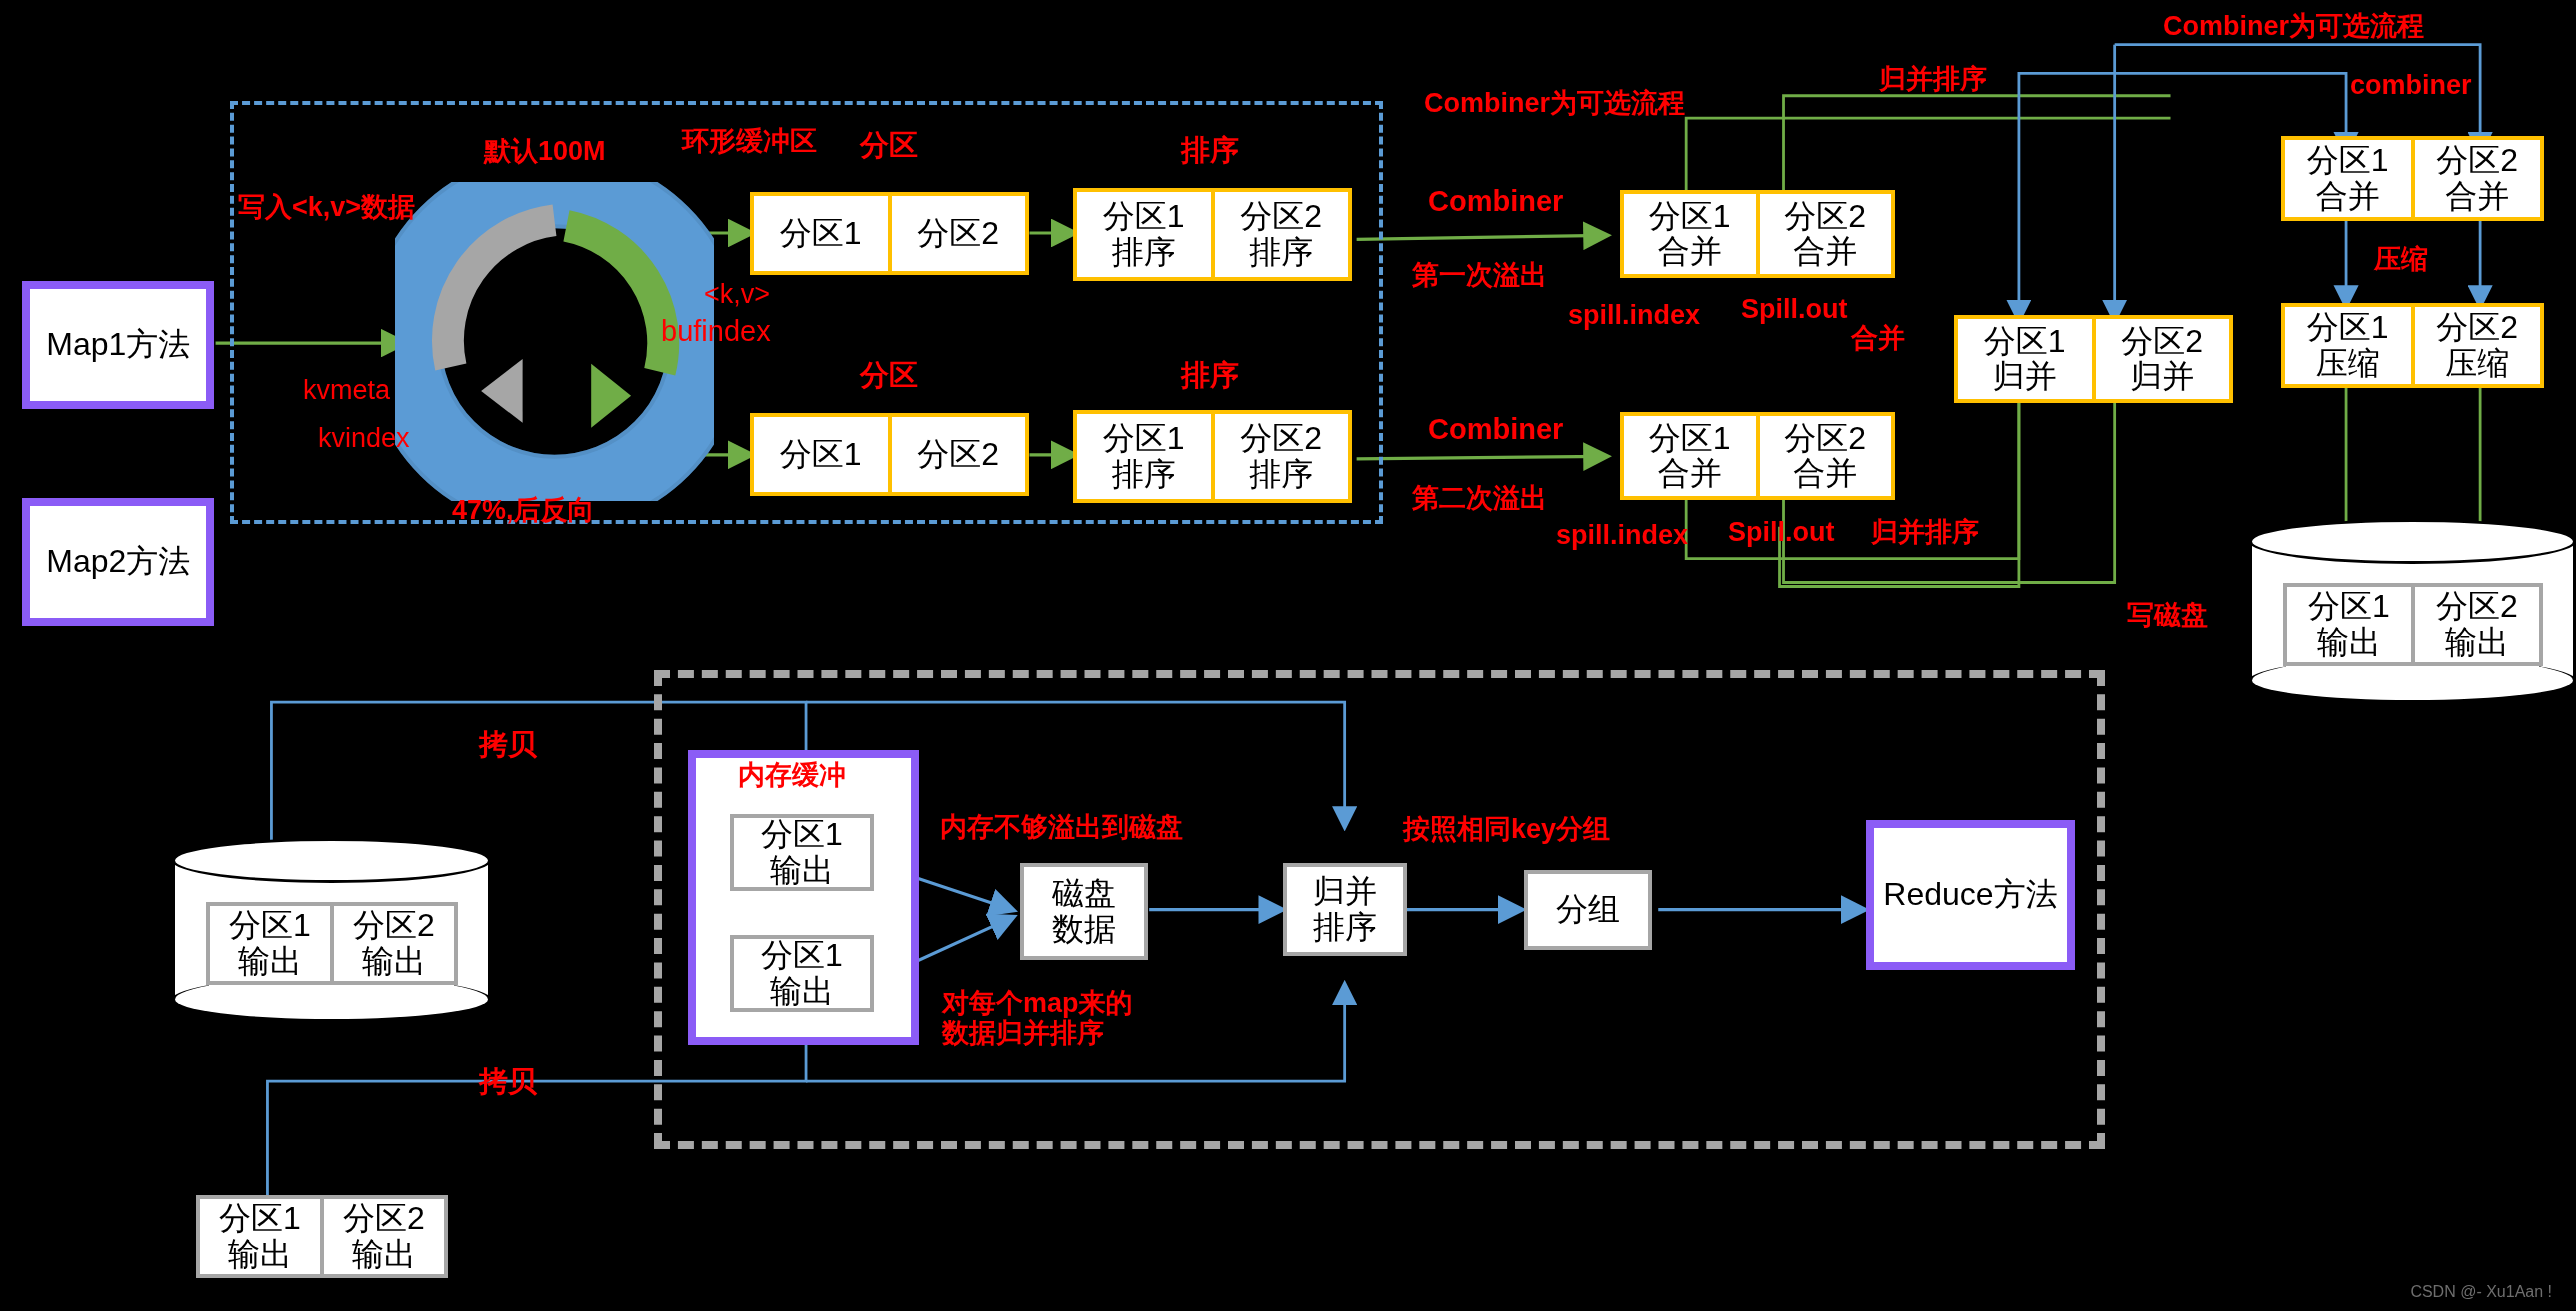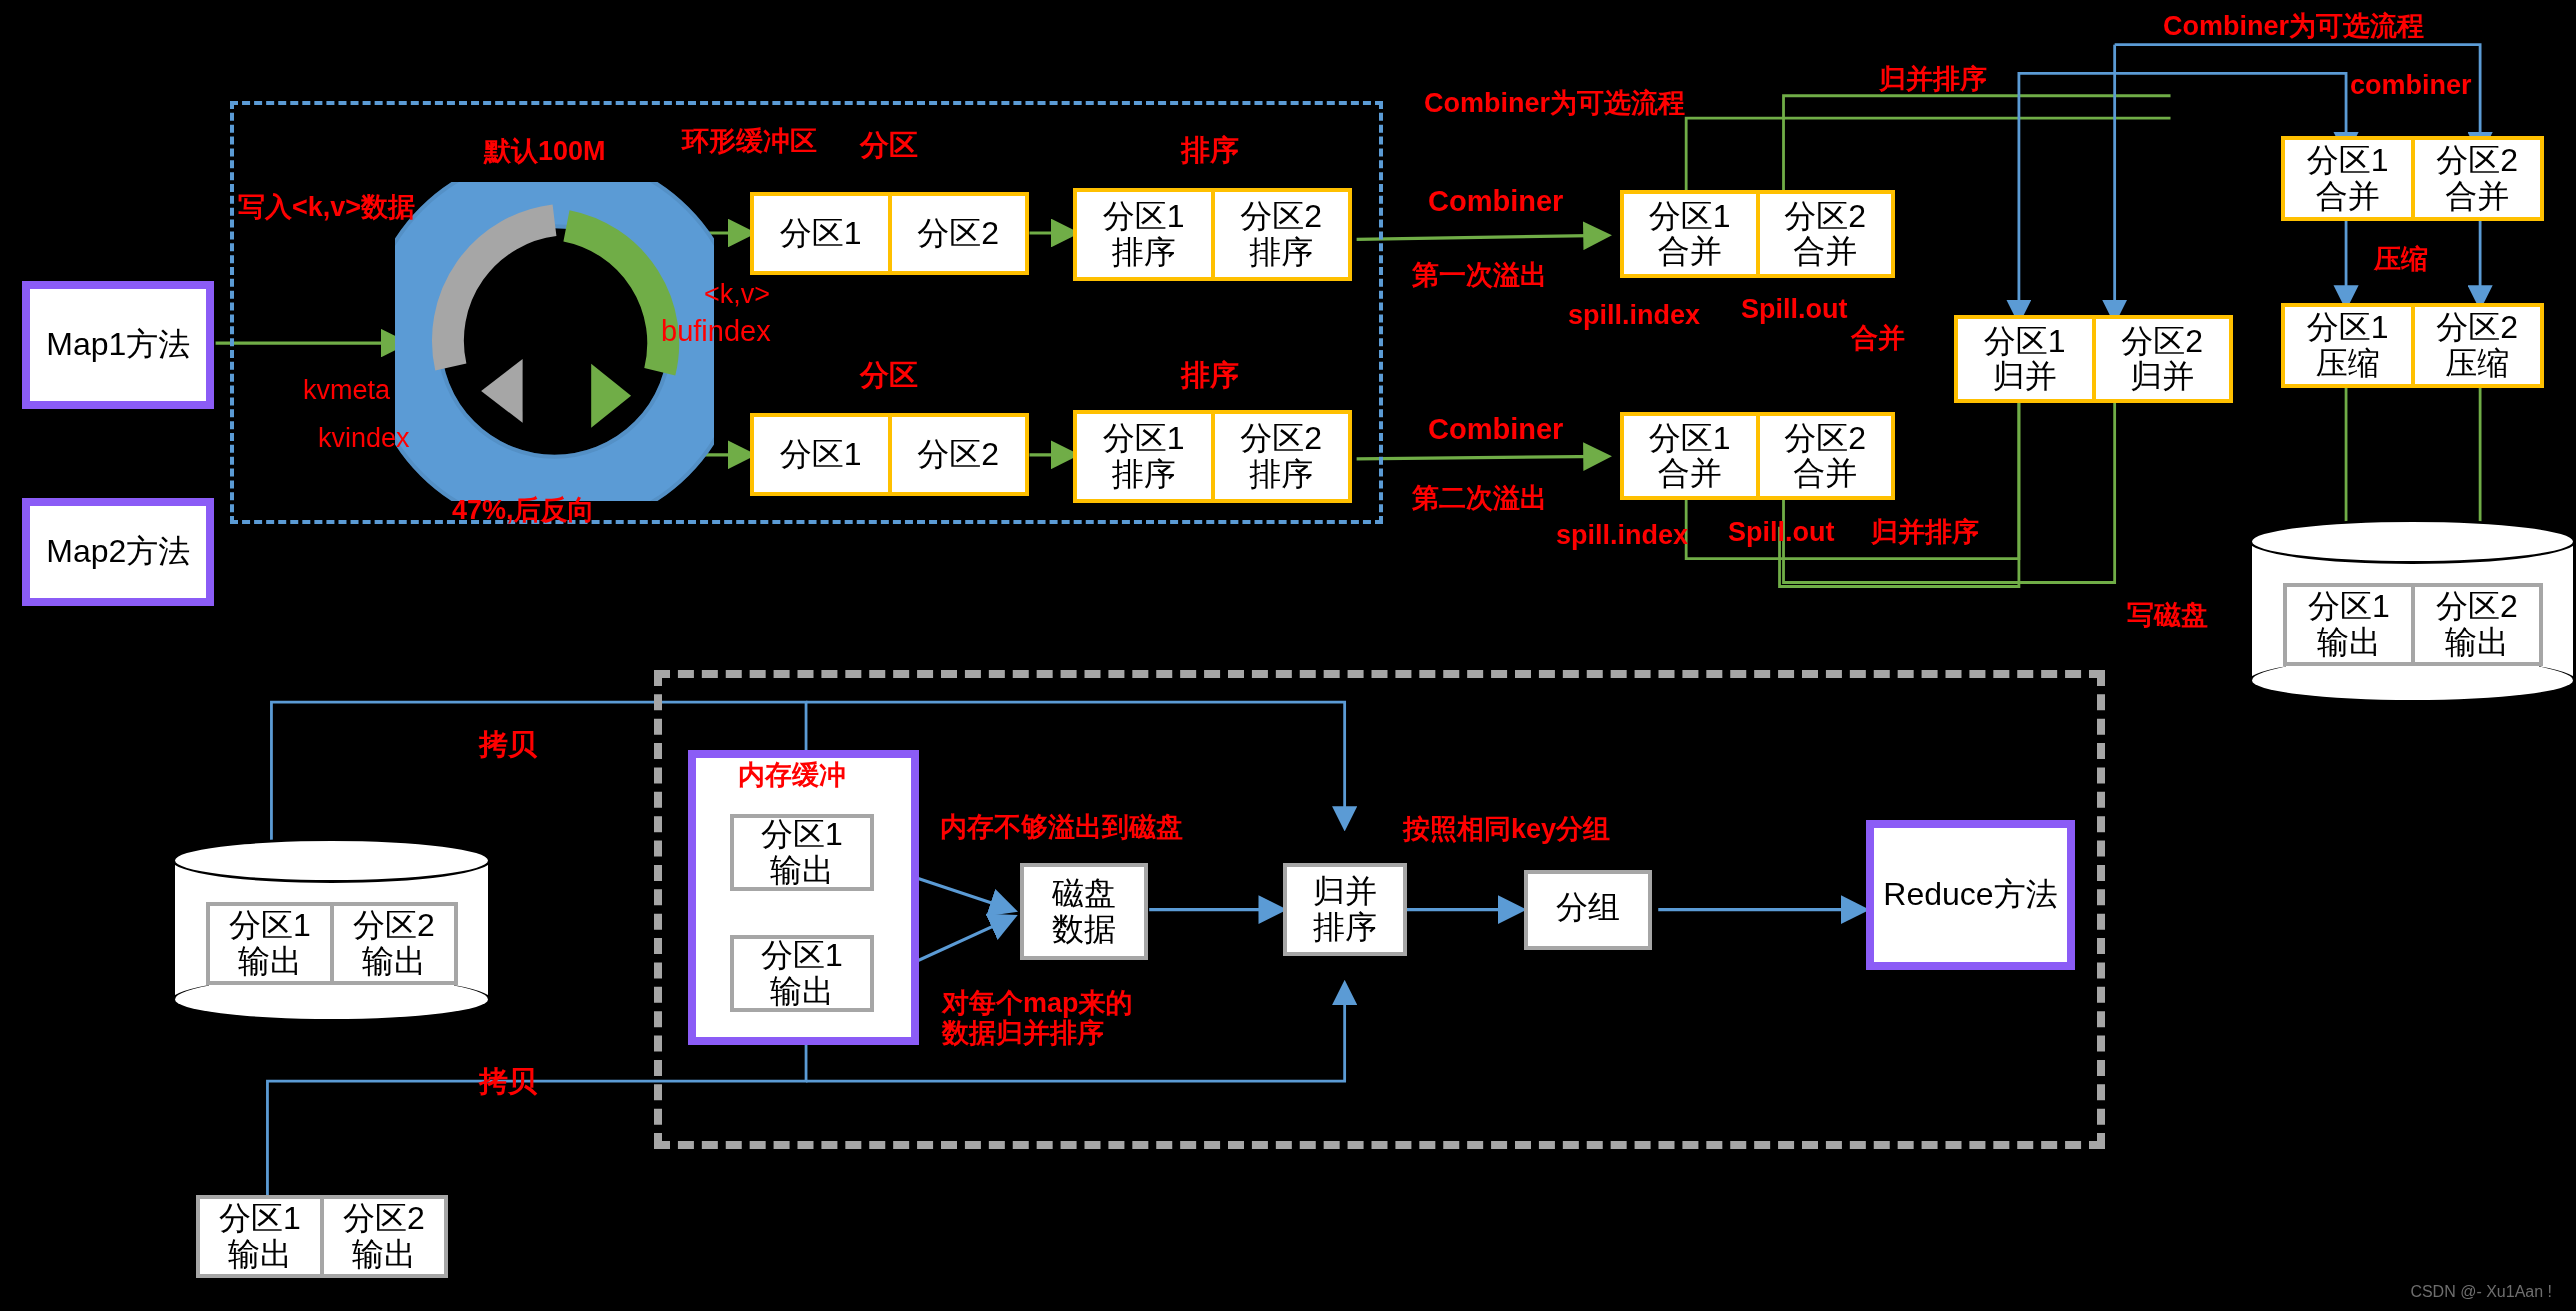--- a/index.html
+++ b/index.html
@@ -114,21 +114,21 @@
     <path d="M1010,1355 L1685,1355 L1685,1235" stroke="#5b9bd5" stroke-width="3.5" fill="none" marker-end="url(#ab)"></path>
 
     <path d="M1760,1140 L1905,1140" stroke="#5b9bd5" stroke-width="4" fill="none" marker-end="url(#ab)"></path>
 
     <path d="M2078,1140 L2335,1140" stroke="#5b9bd5" stroke-width="4" fill="none" marker-end="url(#ab)"></path>
   </svg>
 
   <div class="dashbox dash-blue" style="left:230px;top:101px;width:1153px;height:423px;"></div>
 
   <div class="box blue-box" style="left:22.3px;top:281px;width:192px;height:128px;">Map1方法</div>
-  <div class="box blue-box" style="left:22.3px;top:498px;width:192px;height:108px;">Map2方法</div>
+  <div class="box blue-box" style="left:22.3px;top:498px;width:192px;height:128px;">Map2方法</div>
 
   <svg class="ring" style="left:395px;top:182px;width:319px;height:319px;" viewBox="0 0 400 400">
     <circle cx="200" cy="200" r="190" fill="none" stroke="#5b9bd5" stroke-width="96"></circle>
     <circle cx="200" cy="200" r="190" fill="none" stroke="#41719c" stroke-width="96" opacity="0.25"></circle>
     <circle cx="200" cy="200" r="190" fill="none" stroke="#5b9bd5" stroke-width="86"></circle>
     <path d="M200,48 A152,152 0 0 0 70,232" fill="none" stroke="#a6a6a6" stroke-width="40" stroke-linecap="butt"></path>
     <path d="M108,262 L160,222 L160,302 z" fill="#a6a6a6"></path>
     <path d="M215,55 A150,150 0 0 1 332,238" fill="none" stroke="#70ad47" stroke-width="40"></path>
     <path d="M296,268 L246,228 L246,308 z" fill="#70ad47"></path>
   </svg>
@@ -265,21 +265,21 @@
 输出</div>
   <div class="box gray-box" style="left:730px;top:935px;width:144px;height:77px;">分区1
 输出</div>
 
   <div class="lbl" style="left:940px;top:812px;font-size:27px;">内存不够溢出到磁盘</div>
 
   <div class="box gray-box" style="left:1020px;top:863px;width:128px;height:97px;">磁盘
 数据</div>
   <div class="box gray-box" style="left:1283px;top:863px;width:124px;height:93px;">归并
 排序</div>
-  <div class="box gray-box" style="left:1524px;top:870px;width:128px;height:80px;font-family:Liberation Mono, monospace;">分组</div>
+  <div class="box gray-box" style="left:1524px;top:870px;width:128px;height:80px;">分组</div>
   <div class="box blue-box" style="left:1866px;top:820px;width:209px;height:150px;">Reduce方法</div>
 
   <div class="lbl" style="left:942px;top:988px;font-size:27px;">对每个map来的
 数据归并排序</div>
   <div class="lbl" style="left:1403px;top:814px;font-size:27px;">按照相同key分组</div>
 
   <div class="watermark" style="right:24px;bottom:9.6px;">CSDN @- Xu1Aan !</div>
 
 </div>
 

